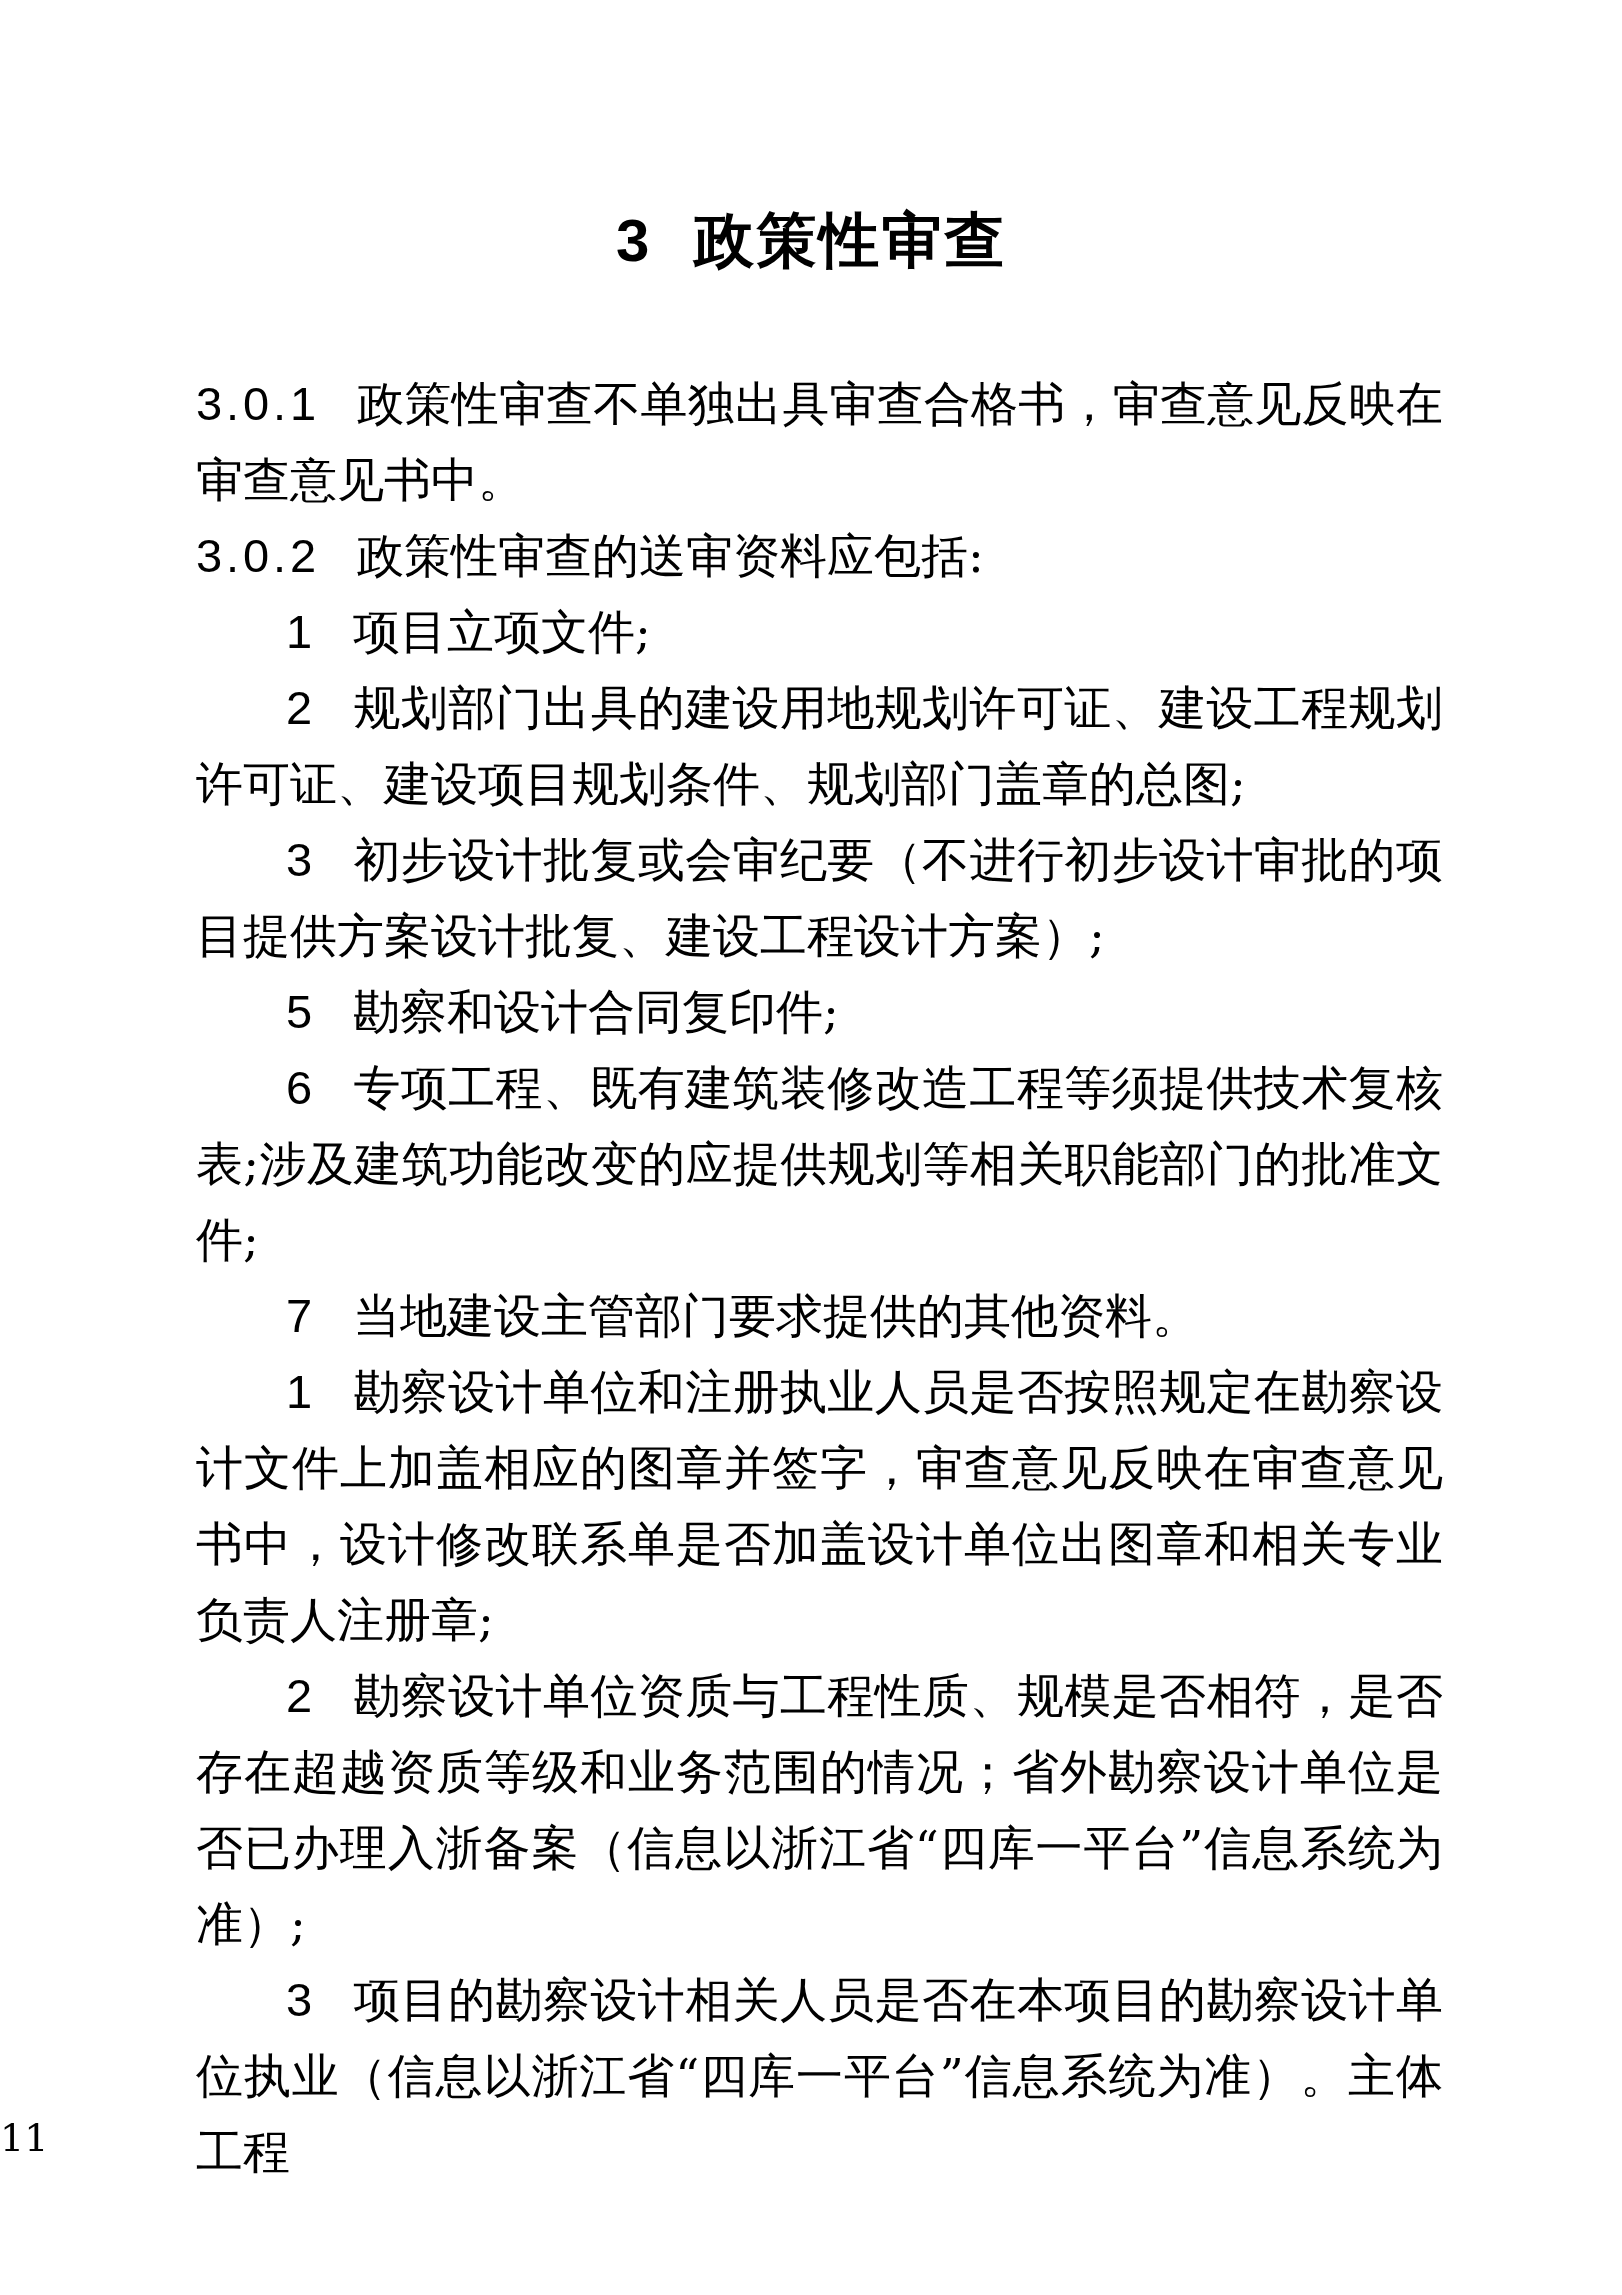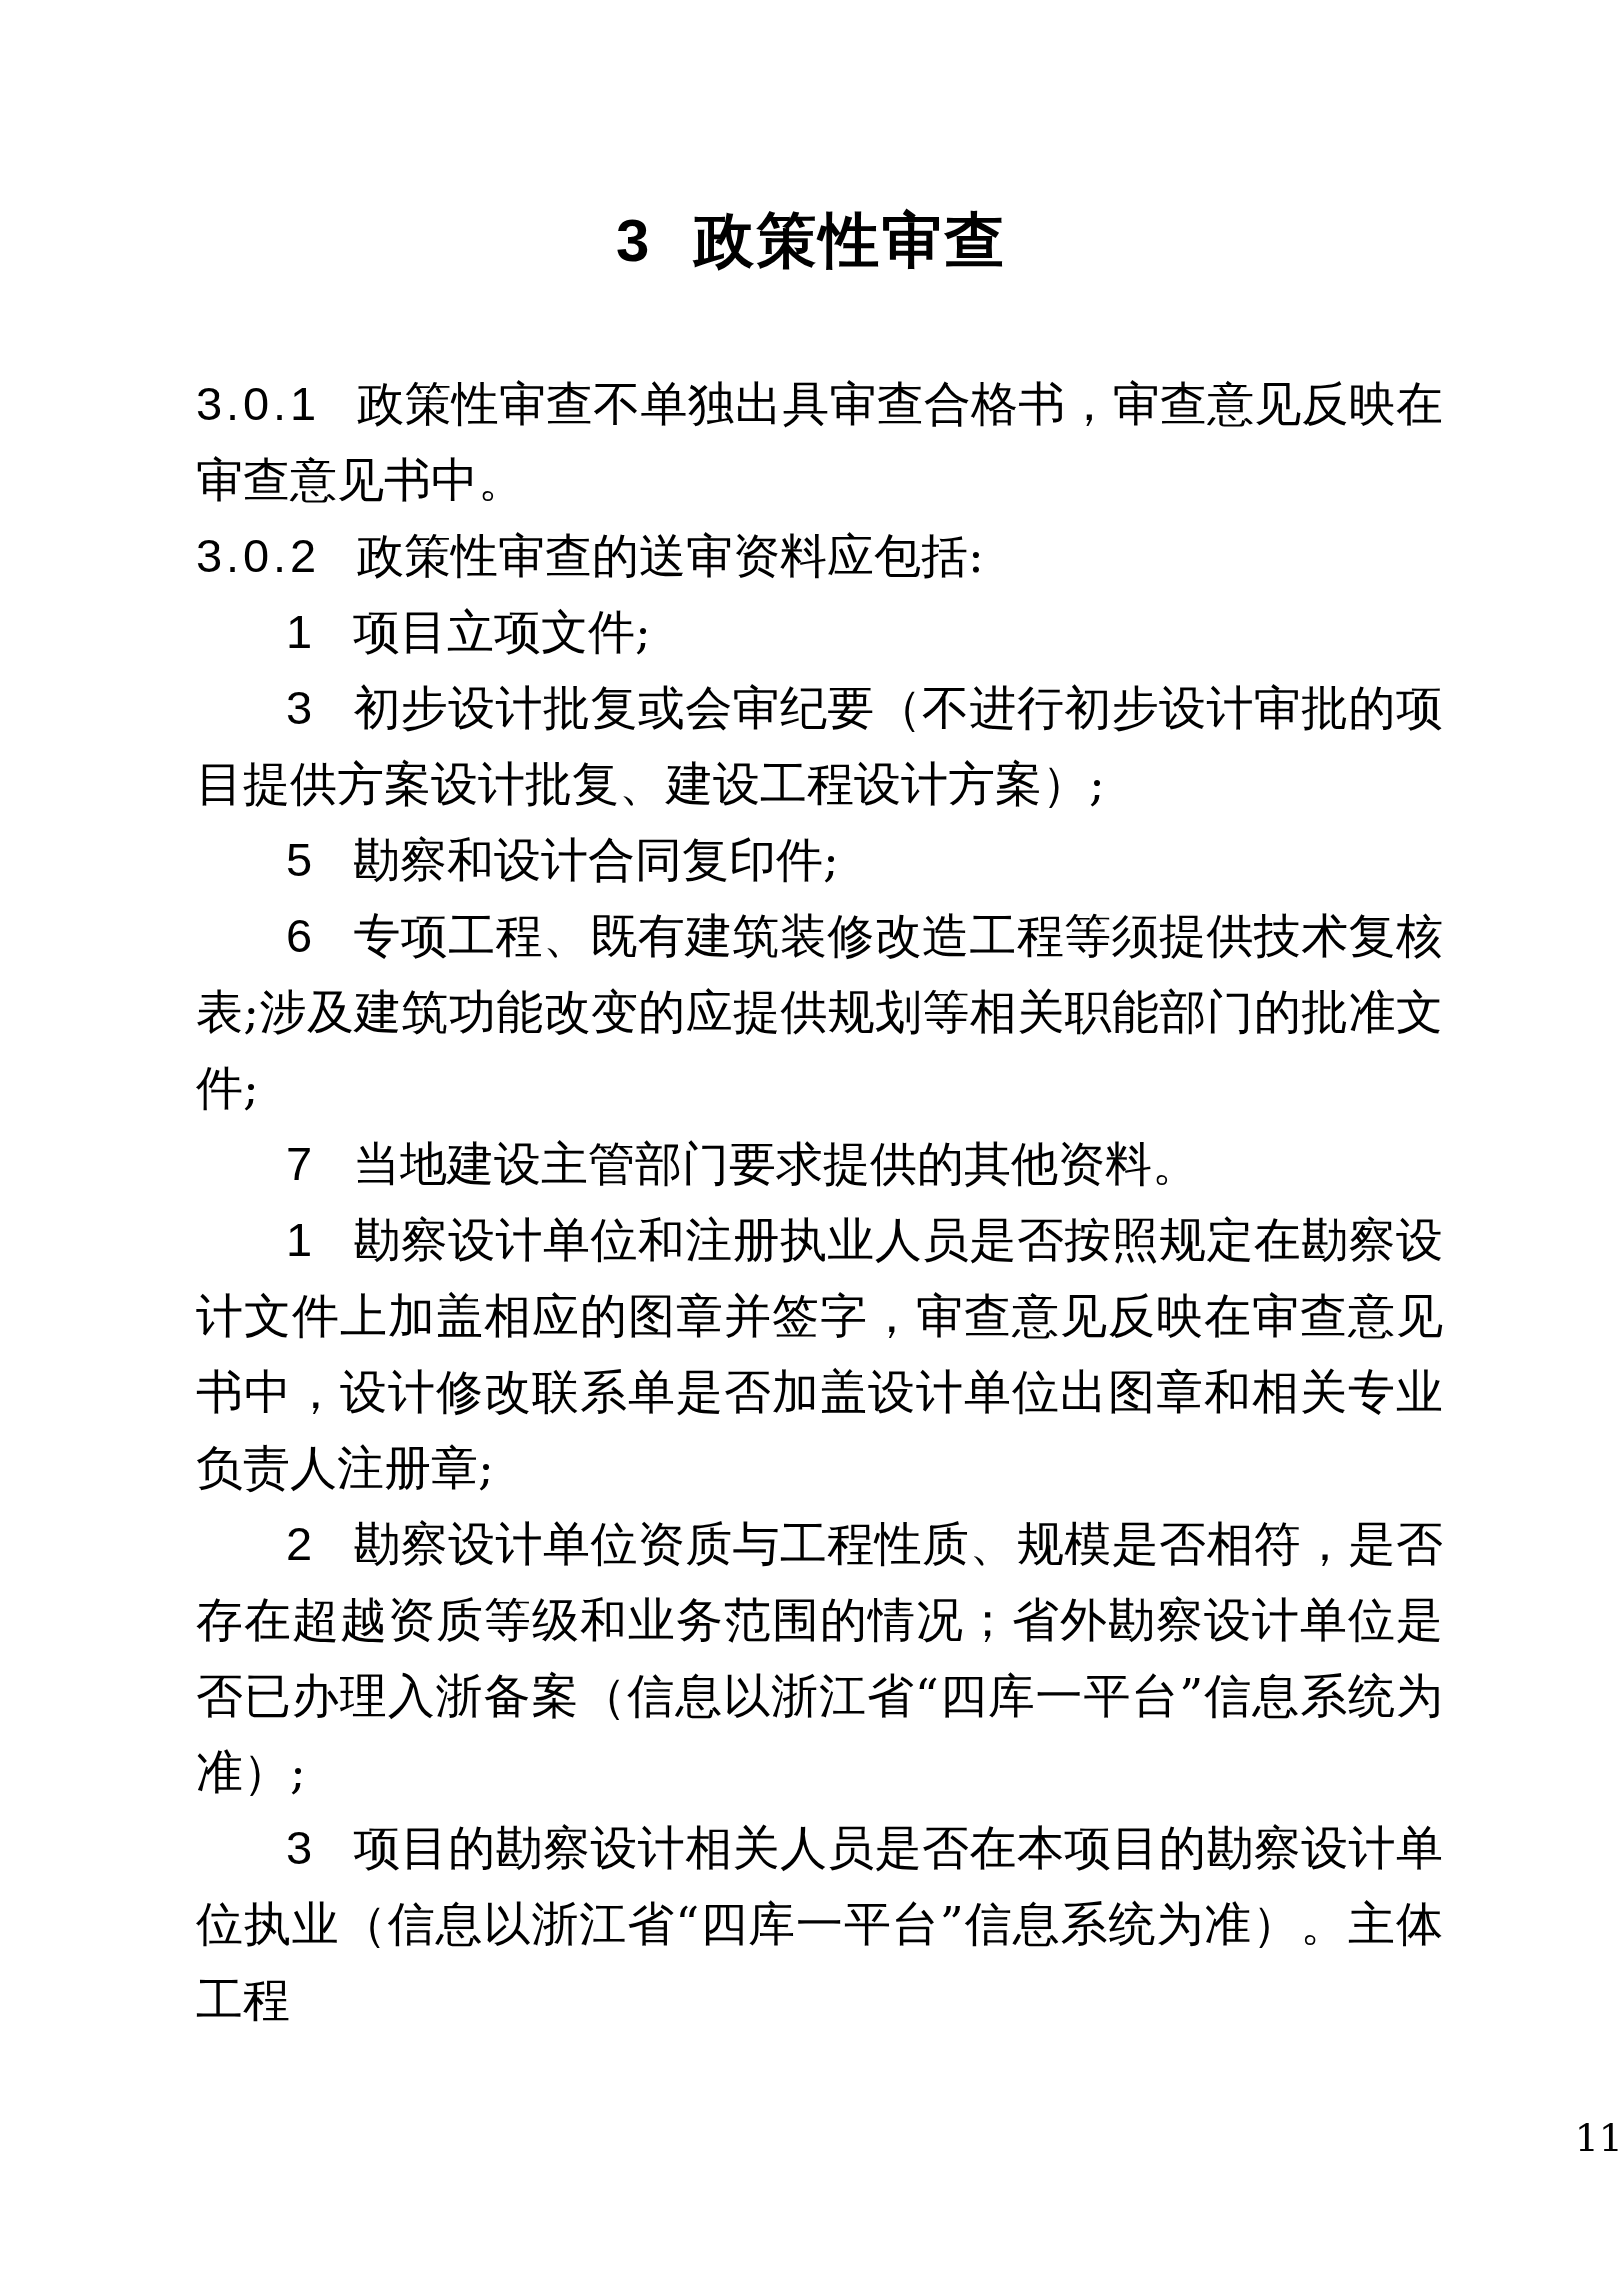--- a/index.html
+++ b/index.html
@@ -43,39 +43,40 @@
     font-family:"Liberation Sans","DejaVu Sans",sans-serif;
     font-weight:normal;
     margin-right:37px;
     letter-spacing:3.9px;
   }
   .pageno{
     position:absolute;
     top:2115px;
     left:0;
     width:1623px;
-    text-align:right;
+    text-align:left;
     font-size:38px;
     line-height:46px;
     font-family:"DejaVu Serif","Liberation Serif",serif;
   }
 </style>
 </head>
 <body>
 
 <div class="page">
 
   <div class="doc-title">
     <span class="t-num">3</span><span class="t-txt">政策性审查</span>
   </div>
 
   <div class="content">
     <p class="sec"><span class="num">3.0.1</span><span class="txt">政策性审查不单独出具审查合格书，审查意见反映在审查意见书中。</span></p>
     <p class="sec"><span class="num">3.0.2</span><span class="txt">政策性审查的送审资料应包括:</span></p>
     <p class="item"><span class="num">1</span><span class="txt">项目立项文件;</span></p>
+    <p class="item"><span class="num">2</span><span class="txt">规划部门出具的建设用地规划许可证、建设工程规划许可证、建设项目规划条件、规划部门盖章的总图;</span></p>
     <p class="item"><span class="num">3</span><span class="txt">初步设计批复或会审纪要（不进行初步设计审批的项目提供方案设计批复、建设工程设计方案）;</span></p>
     <p class="item"><span class="num">5</span><span class="txt">勘察和设计合同复印件;</span></p>
     <p class="item"><span class="num">6</span><span class="txt">专项工程、既有建筑装修改造工程等须提供技术复核表;涉及建筑功能改变的应提供规划等相关职能部门的批准文件;</span></p>
     <p class="item"><span class="num">7</span><span class="txt">当地建设主管部门要求提供的其他资料。</span></p>
     <p class="item"><span class="num">1</span><span class="txt">勘察设计单位和注册执业人员是否按照规定在勘察设计文件上加盖相应的图章并签字，审查意见反映在审查意见书中，设计修改联系单是否加盖设计单位出图章和相关专业负责人注册章;</span></p>
     <p class="item"><span class="num">2</span><span class="txt">勘察设计单位资质与工程性质、规模是否相符，是否存在超越资质等级和业务范围的情况；省外勘察设计单位是否已办理入浙备案（信息以浙江省“四库一平台”信息系统为准）;</span></p>
     <p class="item"><span class="num">3</span><span class="txt">项目的勘察设计相关人员是否在本项目的勘察设计单位执业（信息以浙江省“四库一平台”信息系统为准）。主体工程</span></p>
   </div>
 
   <div class="pageno">11</div>

